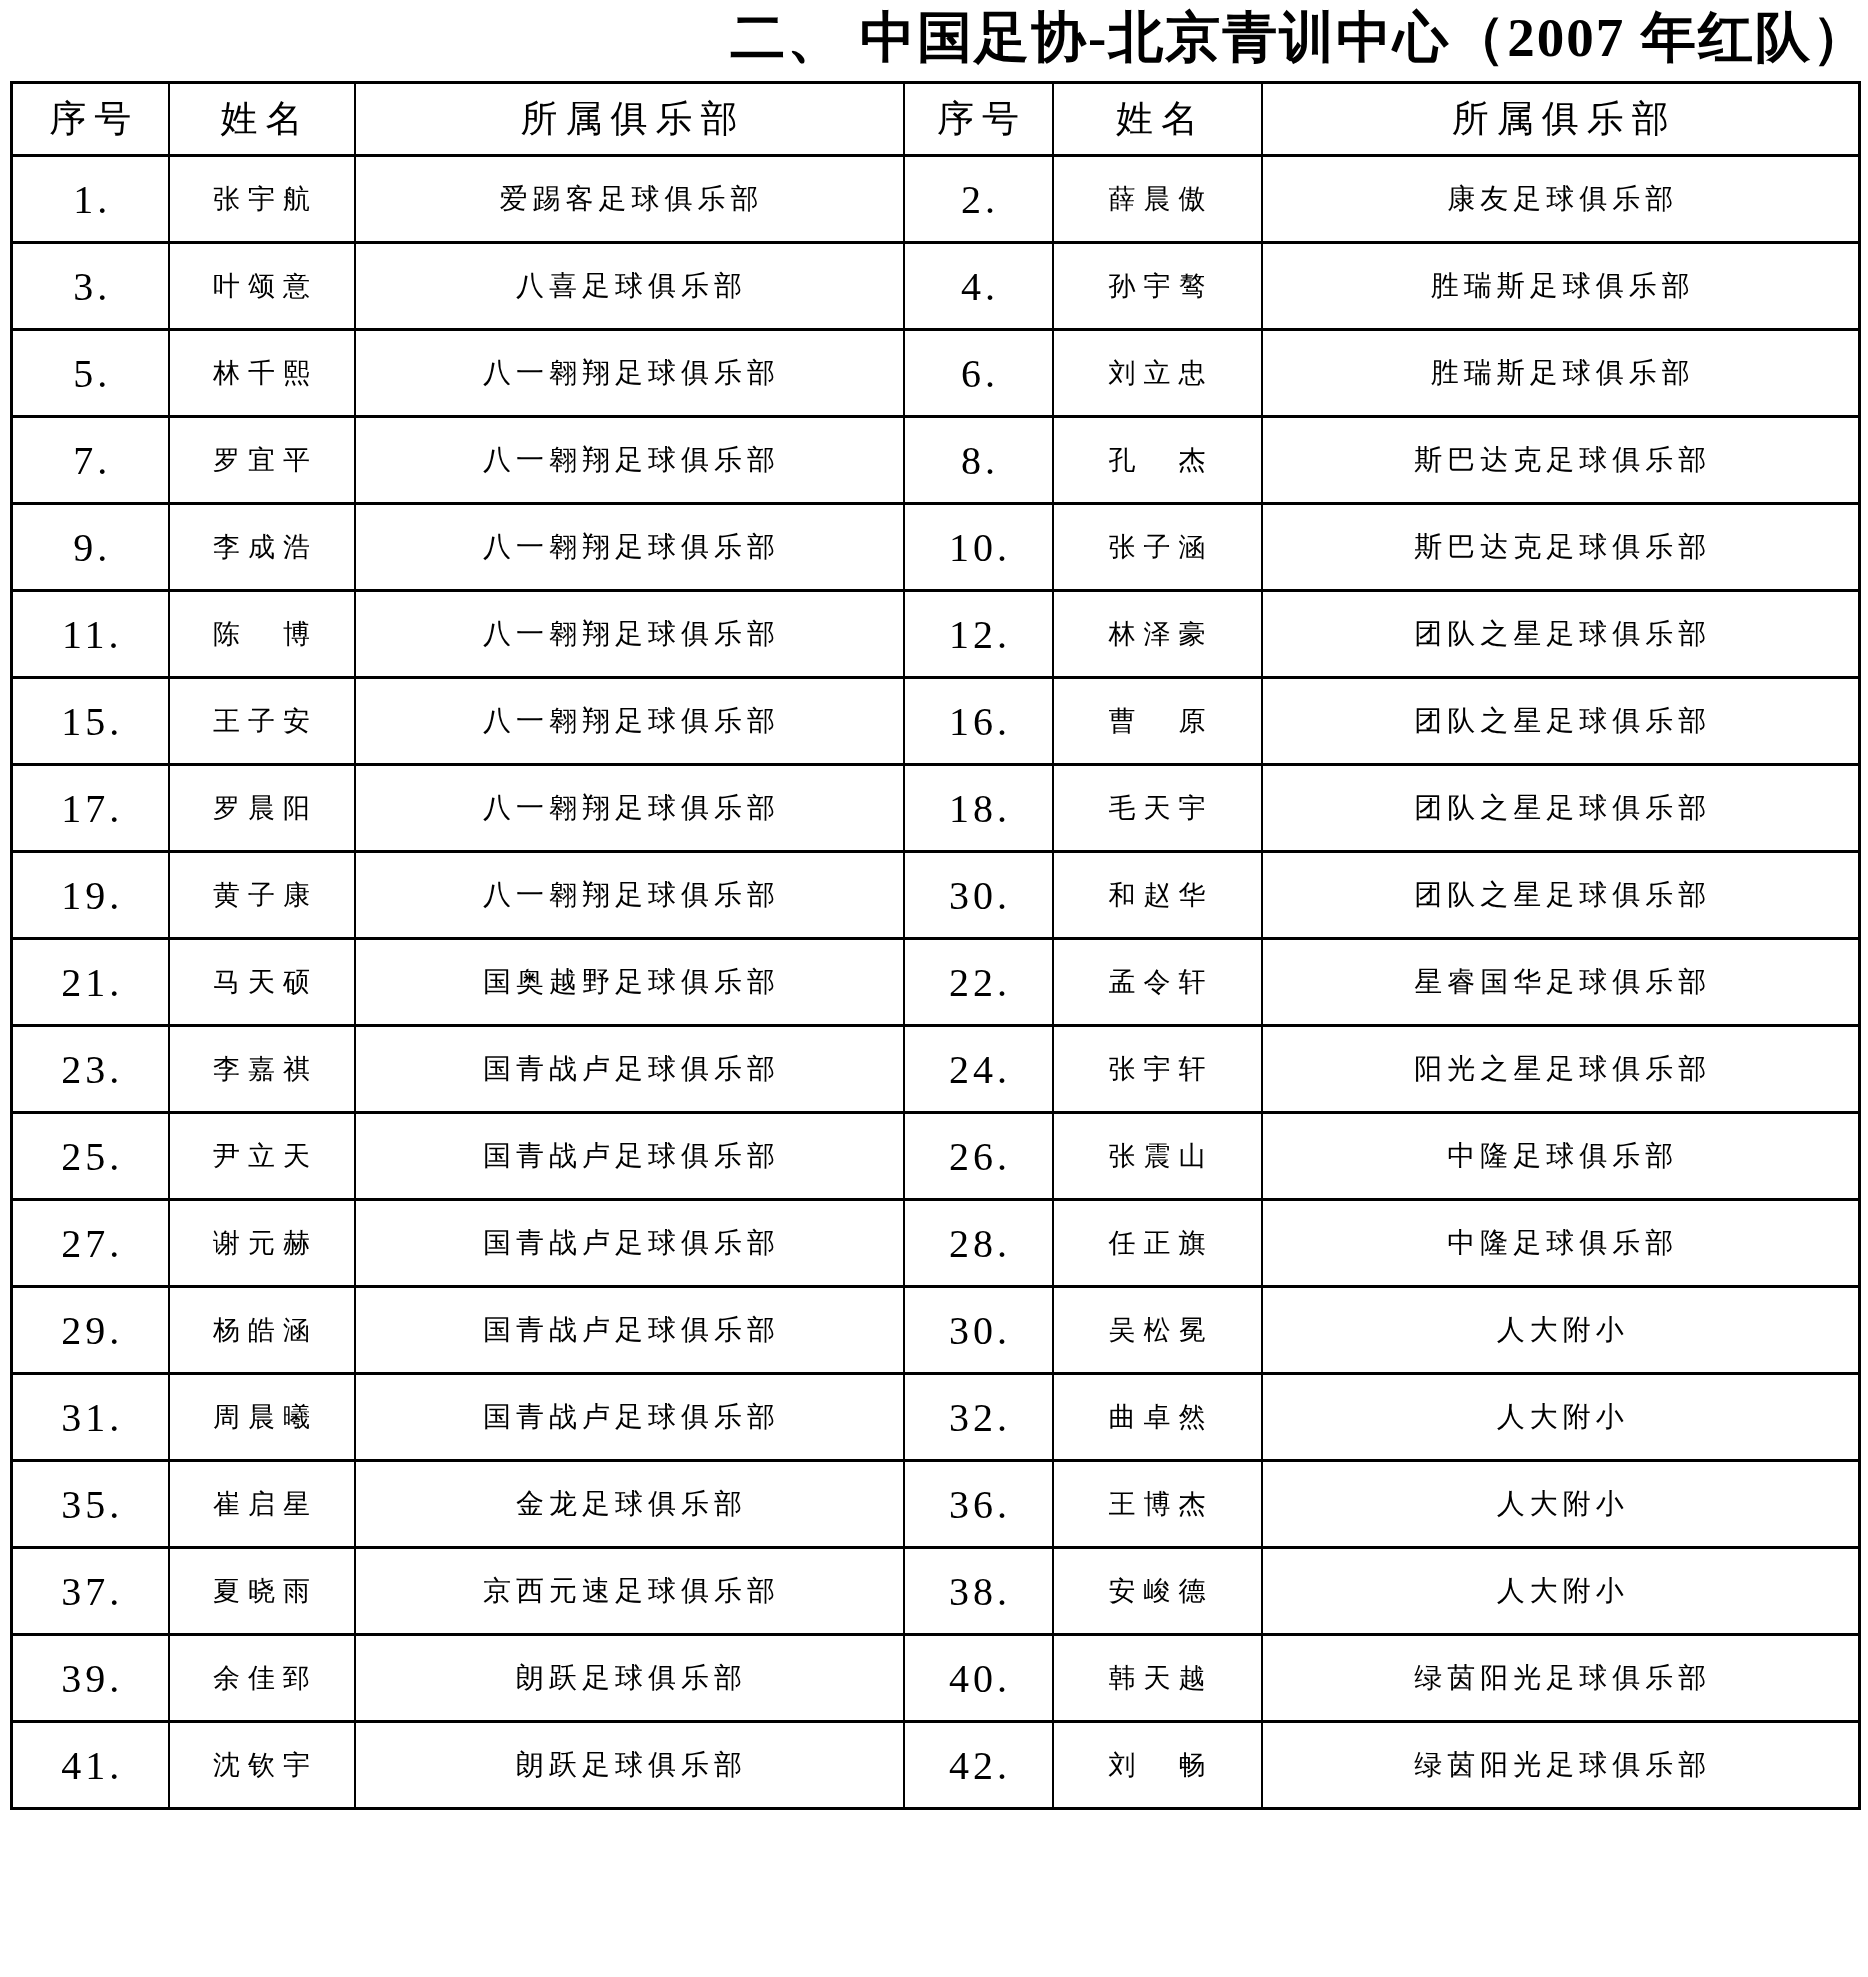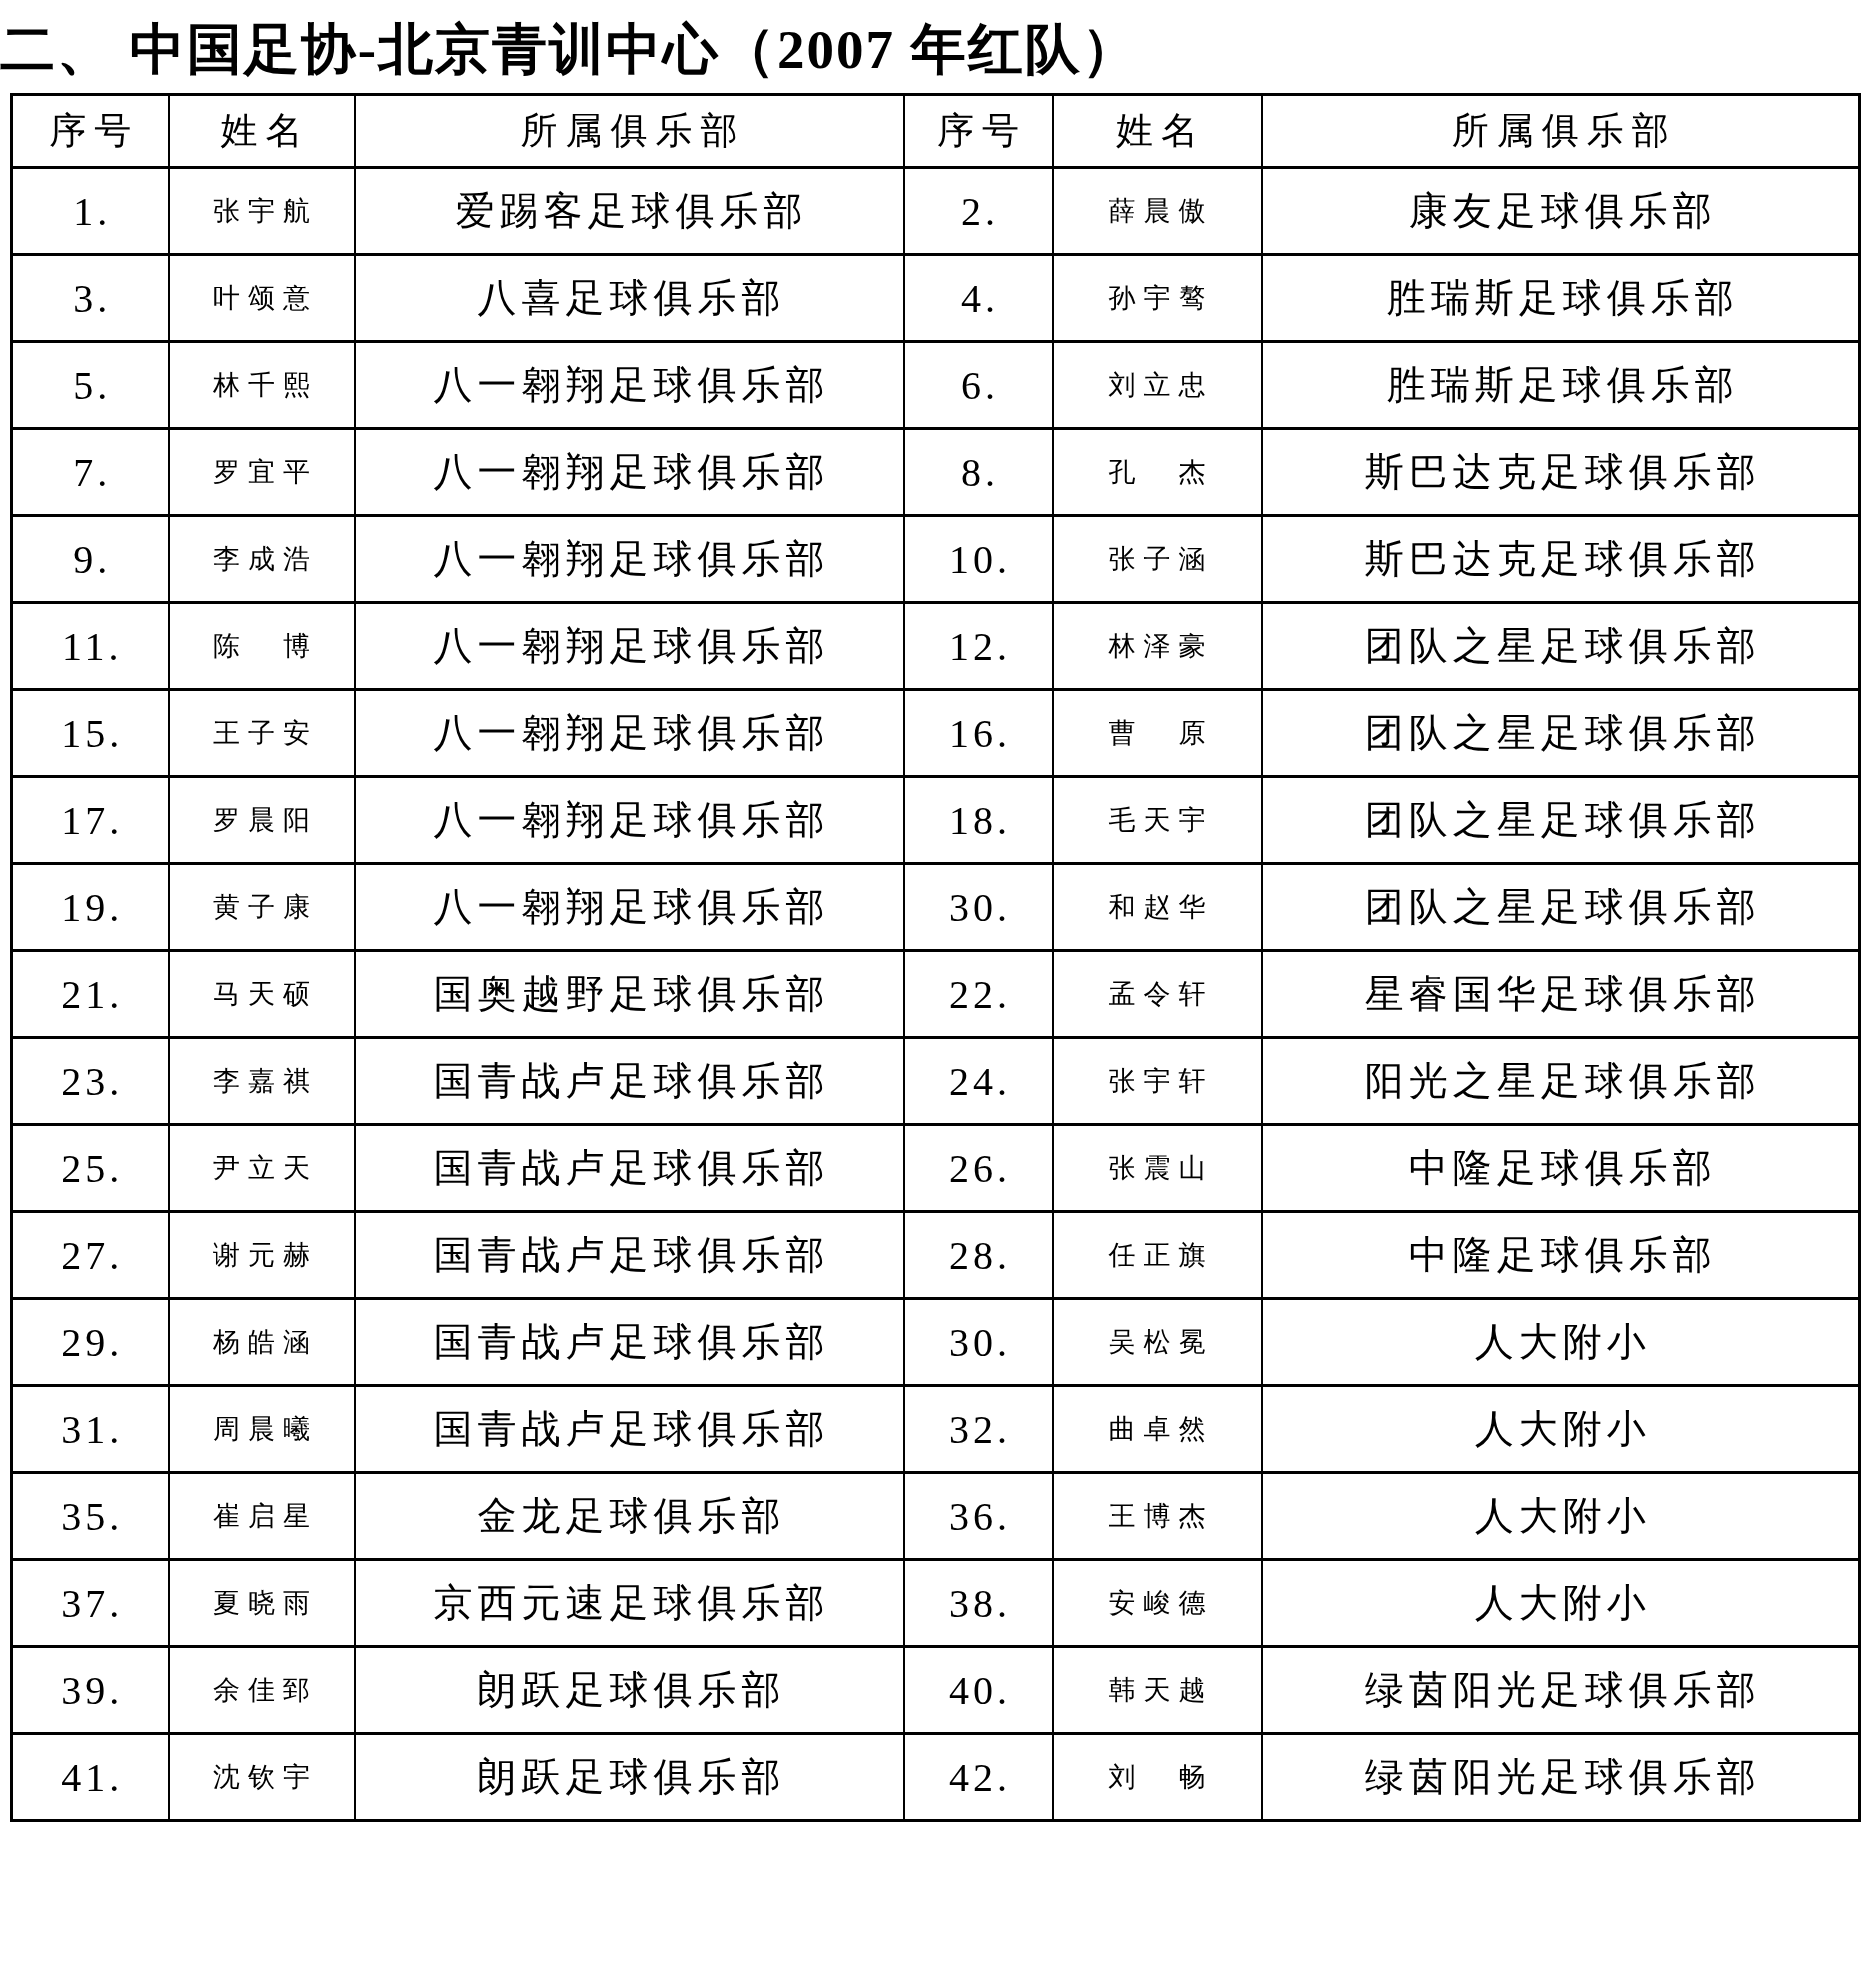--- a/index.html
+++ b/index.html
@@ -8,22 +8,22 @@
     background: #ffffff;
     color: #000000;
     font-family: "Liberation Serif", "DejaVu Serif", serif;
   }
   body {
     width: 1869px;
     height: 1977px;
     overflow: hidden;
   }
   .page-title {
-    margin: 18px 0 12px 0;
-    text-align: left;
+    margin: 6px 0 12px 0;
+    text-align: right;
     font-size: 55px;
     line-height: 1.15;
     font-weight: bold;
     letter-spacing: 2px;
     white-space: nowrap;
   }
   table.roster {
     table-layout: fixed;
     border-collapse: collapse;
     width: 1849px;
@@ -55,21 +55,21 @@
     font-size: 40px;
     letter-spacing: 4px;
     text-indent: 4px;
   }
   td.col-name {
     font-size: 27px;
     letter-spacing: 8px;
     text-indent: 8px;
   }
   td.col-club {
-    font-size: 39px;
+    font-size: 28px;
     letter-spacing: 5px;
     text-indent: 5px;
   }
 </style>
 </head>
 <body>
 
 <main>
   <h1 class="page-title">二、 中国足协-北京青训中心（2007 年红队）</h1>
 

